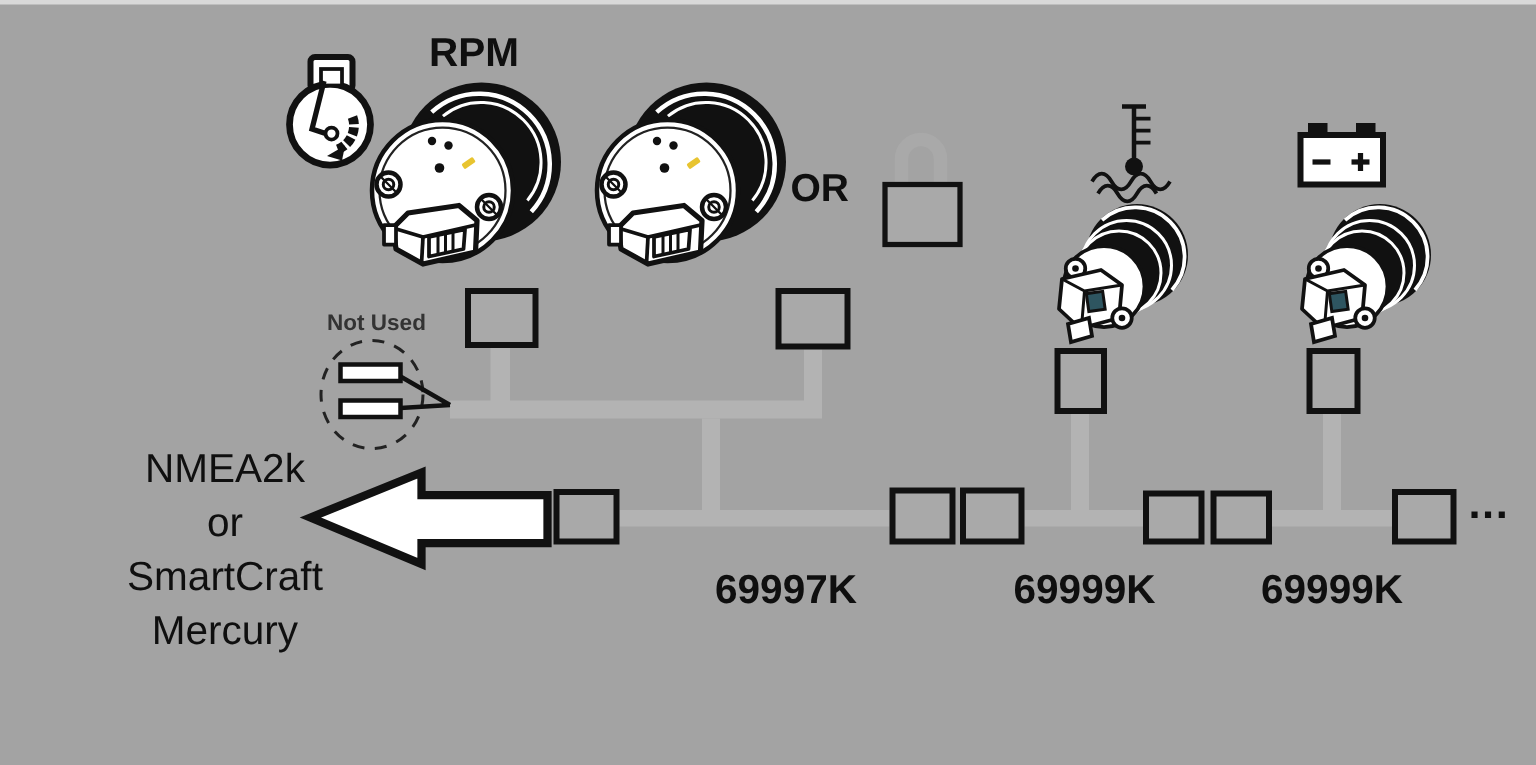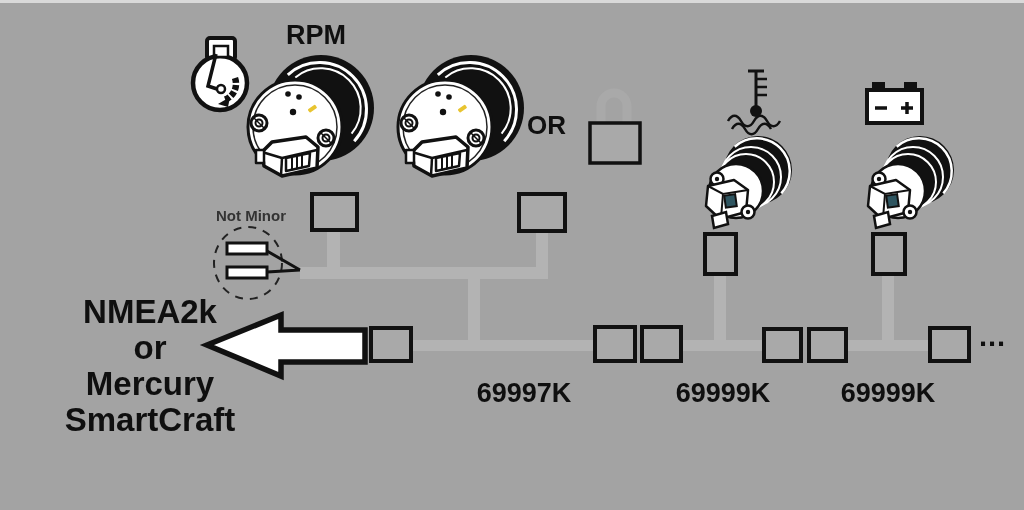--- a/index.html
+++ b/index.html
@@ -12,21 +12,21 @@
   .mid { font-size:25px; }
   .ctr { transform:translateX(-50%); }
   .notused { font-size:15px; color:#333; }
 
   .cable { position:absolute; background:#b3b3b3; z-index:1; }
   .block { position:absolute; background:#a9a9a9; border:4px solid #111; z-index:3; }
 
   svg.art { position:absolute; z-index:4; overflow:visible; }
 
   .srcblock { position:absolute; left:52px; top:294px; width:196px; text-align:center; z-index:6; }
-  .srcblock div { font-size:33px; font-weight:bold; color:#0f0f0f; line-height:36px; }
+  .srcblock div { font-size:27px; font-weight:normal; color:#0f0f0f; line-height:36px; }
 
   .dots { font-size:29px; letter-spacing:1px; }
 </style>
 </head>
 <body>
 
 <div class="stage">
   <div class="topline"></div>
 
   <svg width="0" height="0" style="position:absolute">
@@ -153,26 +153,26 @@
     <rect x="22" y="19" width="40" height="11" fill="#fff" stroke="#111" stroke-width="3"></rect>
     <rect x="22" y="43" width="40" height="11" fill="#fff" stroke="#111" stroke-width="3"></rect>
   </svg>
 
   <svg class="art" style="left:201px;top:309px;" width="168" height="70" viewBox="0 0 168 70">
     <polygon points="6,36 80,6 80,21 164,21 164,53 80,53 80,67" fill="#fff" stroke="#111" stroke-width="5.5" stroke-linejoin="miter"></polygon>
   </svg>
 
   <div class="lbl big ctr" style="left:316px;top:20px;">RPM</div>
   <div class="lbl big" style="left:527px;top:110px;font-size:26px;">OR</div>
-  <div class="lbl notused ctr" style="left:251px;top:207px;font-weight:bold;">Not Minor</div>
+  <div class="lbl notused ctr" style="left:251px;top:207px;font-weight:bold;">Not Used</div>
 
   <div class="srcblock">
     <div>NMEA2k</div>
     <div>or</div>
+    <div>SmartCraft</div>
     <div>Mercury</div>
-    <div>SmartCraft</div>
   </div>
 
   <div class="lbl big ctr" style="left:524px;top:378px;">69997K</div>
   <div class="lbl big ctr" style="left:723px;top:378px;">69999K</div>
   <div class="lbl big ctr" style="left:888px;top:378px;">69999K</div>
   <div class="lbl dots" style="left:979px;top:320px;">...</div>
 </div>
 
 </body></html>

